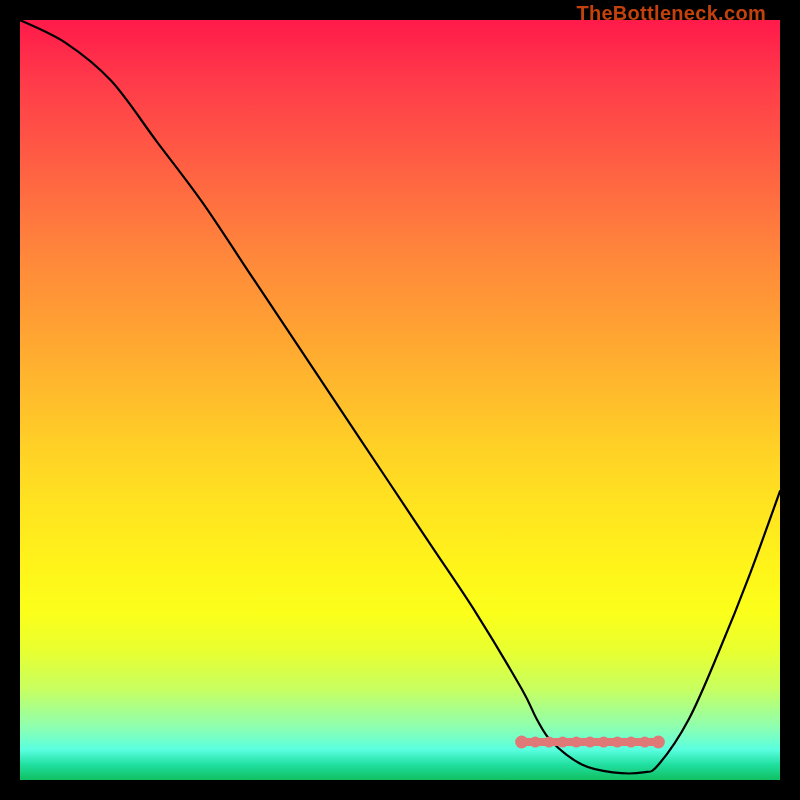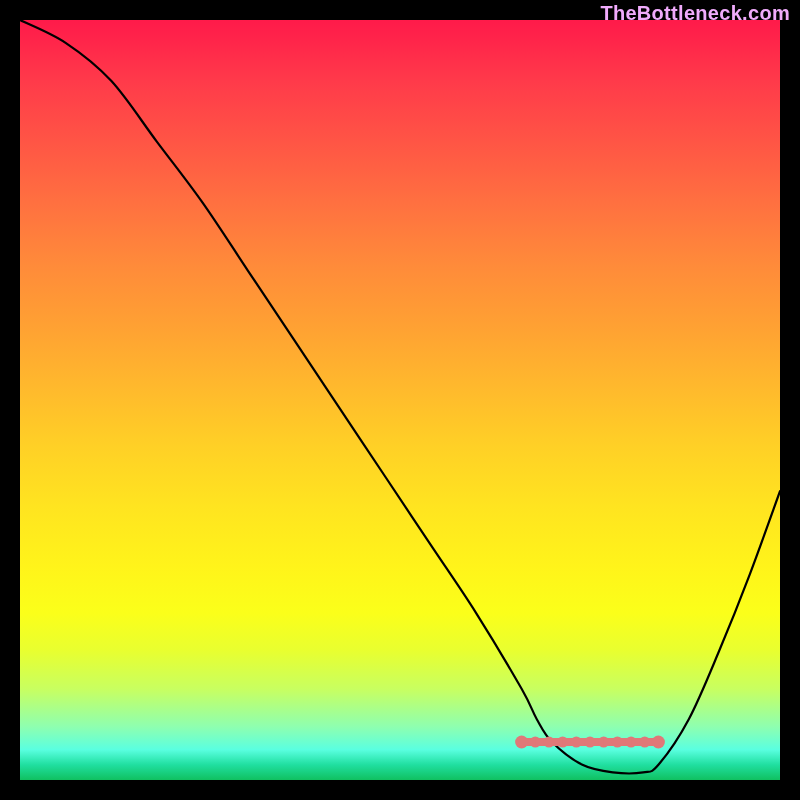--- a/index.html
+++ b/index.html
@@ -26,25 +26,25 @@
       #c8ff60 88%,
       #8effb0 93%,
       #5affe0 96%,
       #20dfa0 98%,
       #10c060 100%
     );
   }
   .attribution {
     position: absolute;
     top: 2px;
-    right: 10px;
+    right: 34px;
     font-family: Arial, Helvetica, sans-serif;
     font-size: 20px;
     font-weight: bold;
-    color: #f0abfc;
+    color: #c2410c;
     letter-spacing: 0.3px;
   }
   svg.overlay {
     position: absolute;
     left: 20px;
     top: 20px;
     width: 760px;
     height: 760px;
     pointer-events: none;
   }

